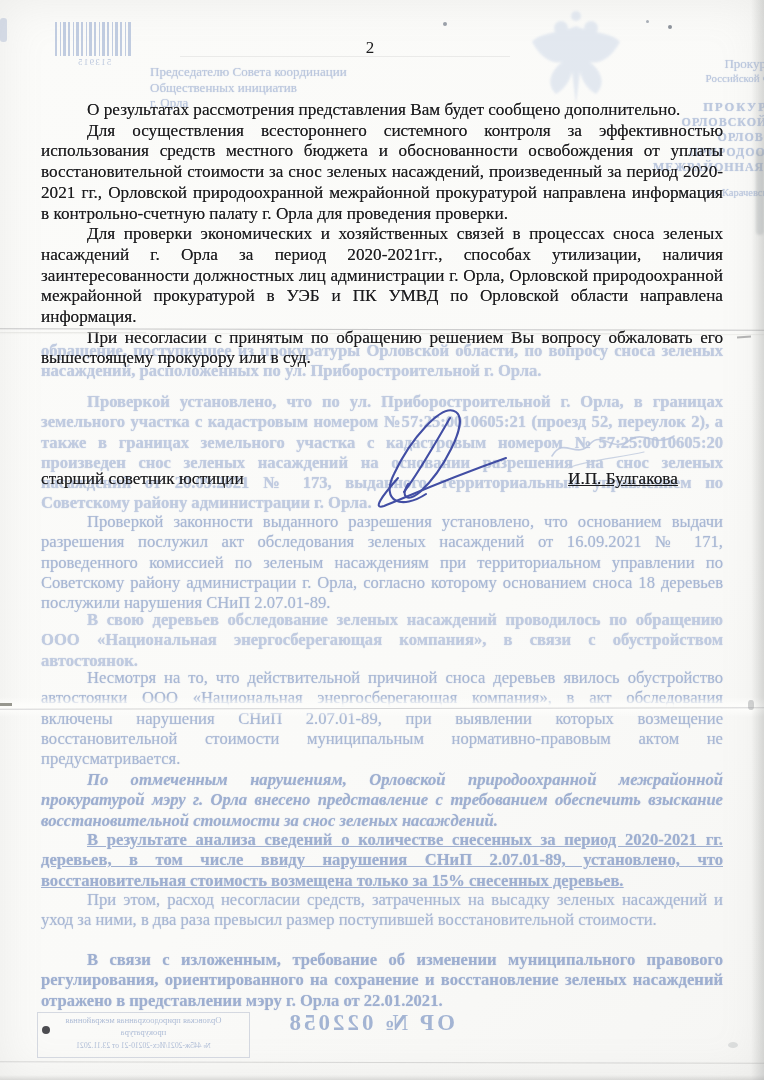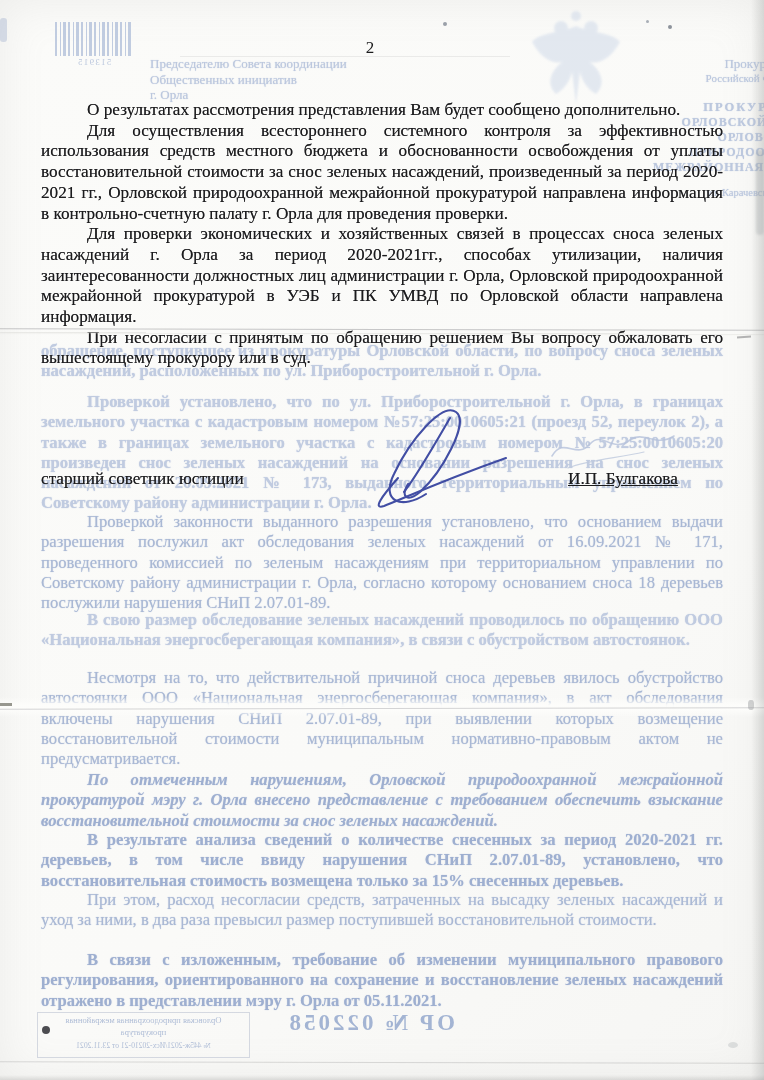--- a/index.html
+++ b/index.html
@@ -27,21 +27,21 @@
   .g-med{color:#a9b8d4;}
   .g-dark{color:#9eafd0;font-weight:bold;}
   .noindent{text-indent:0;}
   .ghost-small{z-index:1;color:#bcc8de;filter:blur(.45px);text-shadow:0 0 1px rgba(188,200,222,.9);}
   .letterhead-col{left:645px;top:56px;width:230px;text-align:center;line-height:15px;}
   .letterhead-col .l1{font-size:13px;}
   .letterhead-col .l2{font-size:11px;}
   .letterhead-col .caps{font-size:12.5px;font-weight:bold;letter-spacing:2px;margin-top:14px;}
   .letterhead-col .caps2{font-size:12px;font-weight:bold;letter-spacing:1px;}
   .letterhead-col .small{font-size:10.5px;margin-top:10px;}
-  .addressee{left:150px;top:56px;width:210px;font-size:13px;line-height:15.5px;}
+  .addressee{left:150px;top:64px;width:210px;font-size:13px;line-height:15.5px;}
   
   .barcode{left:55px;top:22px;width:78px;height:34px;opacity:.85;filter:blur(.4px);
     background:
      repeating-linear-gradient(90deg,#b7c4dc 0 2px,transparent 2px 5px,#b7c4dc 5px 6px,transparent 6px 8px,#b7c4dc 8px 11px,transparent 11px 13px);
     z-index:1;}
   .barcode-digits{left:53px;top:57px;width:82px;text-align:center;font-size:8.5px;letter-spacing:1.5px;
     transform:scaleX(-1);color:#b7c4dc;z-index:1;filter:blur(.3px);}
   
   .stamp-box{left:37px;top:1012px;width:211px;height:44px;border:1px solid rgba(182,190,205,.55);z-index:1;}
   .stamp-box-inner{position:absolute;inset:2px;transform:scaleX(-1);text-align:center;
@@ -106,26 +106,26 @@
     <div class="caps">ПРОКУРАТУРА</div>
     <div class="caps2">ОРЛОВСКОЙ ОБЛАСТИ</div>
     <div class="caps2">ОРЛОВСКАЯ ПРИРОДООХРАННАЯ</div>
     <div class="caps2">МЕЖРАЙОННАЯ ПРОКУРАТУРА</div>
     <div class="small">ул. Карачевская, г. Орёл</div>
   </div>
 
   <div class="abs ghost g-light noindent" style="top:341px;">обращение, поступившее из прокуратуры Орловской области, по вопросу сноса зеленых насаждений, расположенных по ул. Приборостроительной г. Орла.</div>
   <div class="abs ghost g-light" style="top:392px;">Проверкой установлено, что по ул. Приборостроительной г. Орла, в границах земельного участка с кадастровым номером №57:25:0010605:21 (проезд 52, переулок 2), а также в границах земельного участка с кадастровым номером №57:25:0010605:20 произведен снос зеленых насаждений на основании разрешения на снос зеленых насаждений от 20.09.2021 № 173, выданного территориальным управлением по Советскому району администрации г. Орла.</div>
   <div class="abs ghost g-med" style="top:512px;">Проверкой законности выданного разрешения установлено, что основанием выдачи разрешения послужил акт обследования зеленых насаждений от 16.09.2021 № 171, проведенного комиссией по зеленым насаждениям при территориальном управлении по Советскому району администрации г. Орла, согласно которому основанием сноса 18 деревьев послужили нарушения СНиП 2.07.01-89.</div>
-  <div class="abs ghost g-light" style="top:610px;">В свою размер обследование зеленых насаждений проводилось по обращению ООО «Национальная энергосберегающая компания», в связи с обустройством автостоянок.</div>
+  <div class="abs ghost g-light" style="top:610px;">В свою деревьев обследование зеленых насаждений проводилось по обращению ООО «Национальная энергосберегающая компания», в связи с обустройством автостоянок.</div>
   <div class="abs ghost g-med" style="top:668px;">Несмотря на то, что действительной причиной сноса деревьев явилось обустройство автостоянки ООО «Национальная энергосберегающая компания», в акт обследования включены нарушения СНиП 2.07.01-89, при выявлении которых возмещение восстановительной стоимости муниципальным нормативно-правовым актом не предусматривается.</div>
   <div class="abs ghost g-dark" style="top:770px;font-style:italic;">По отмеченным нарушениям, Орловской природоохранной межрайонной прокуратурой мэру г. Орла внесено представление с требованием обеспечить взыскание восстановительной стоимости за снос зеленых насаждений.</div>
-  <div class="abs ghost g-dark" style="top:830px;">В результате анализа сведений о количестве снесенных за период 2020-2021 гг. деревьев, в том числе ввиду нарушения СНиП 2.07.01-89, установлено, что восстановительная стоимость возмещена только за 15% снесенных деревьев.</div>
+  <div class="abs ghost g-dark" style="top:830px;text-decoration:underline;">В результате анализа сведений о количестве снесенных за период 2020-2021 гг. деревьев, в том числе ввиду нарушения СНиП 2.07.01-89, установлено, что восстановительная стоимость возмещена только за 15% снесенных деревьев.</div>
   <div class="abs ghost g-med" style="top:890px;">При этом, расход несогласии средств, затраченных на высадку зеленых насаждений и уход за ними, в два раза превысил размер поступившей восстановительной стоимости.</div>
-  <div class="abs ghost g-dark" style="top:950px;">В связи с изложенным, требование об изменении муниципального правового регулирования, ориентированного на сохранение и восстановление зеленых насаждений отражено в представлении мэру г. Орла от 05.11.2021.</div>
+  <div class="abs ghost g-dark" style="top:950px;">В связи с изложенным, требование об изменении муниципального правового регулирования, ориентированного на сохранение и восстановление зеленых насаждений отражено в представлении мэру г. Орла от 22.01.2021.</div>
 
   <div class="abs" style="left:548px;top:424px;z-index:1;opacity:.8;filter:blur(.5px);">
     <svg width="130" height="48" viewBox="0 0 130 48">
       <path d="M4 32 C16 12 28 36 42 20 C54 6 64 30 82 16 C96 6 108 24 126 12" stroke="#b7c3dc" stroke-width="1.6" fill="none" stroke-linecap="round"></path>
       <path d="M20 44 C40 36 70 34 96 28" stroke="#bfcade" stroke-width="1.2" fill="none" stroke-linecap="round"></path>
     </svg>
   </div>
 
   <div class="abs scanstreak"></div>
 

